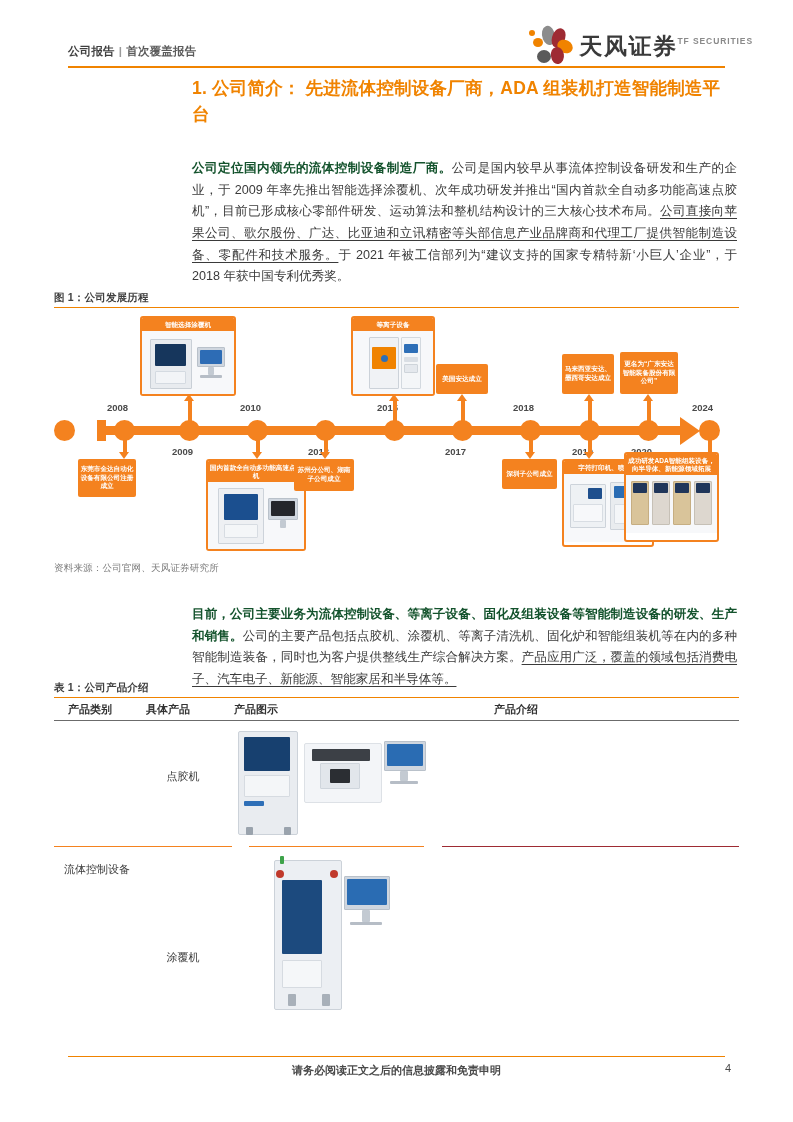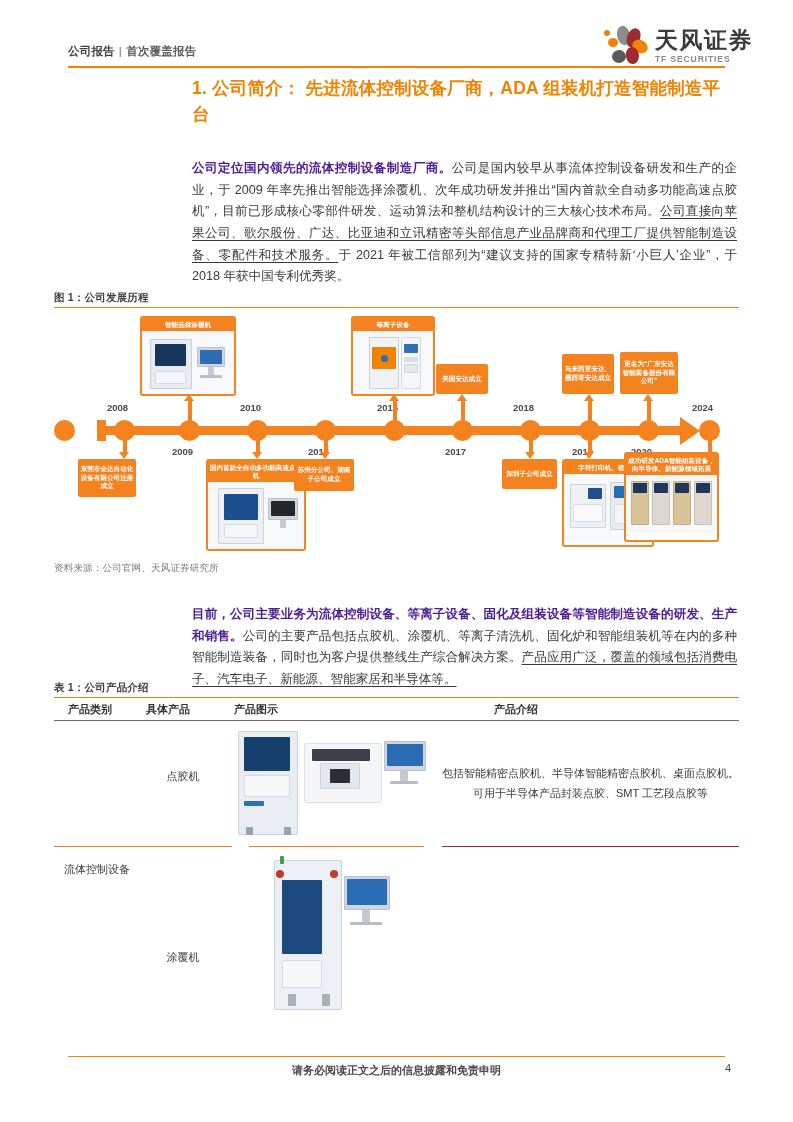--- a/index.html
+++ b/index.html
@@ -35,21 +35,21 @@
   .p3 { width: 16px; height: 13px; background: #f08300; left: 28px; top: 14px;
         border-radius: 50% 50% 50% 50%; transform: rotate(28deg); }
   .p4 { width: 13px; height: 17px; background: #9e2b33; left: 22px; top: 21px;
         border-radius: 50% 50% 55% 45%; transform: rotate(-10deg); }
   .p5 { width: 14px; height: 13px; background: #5a5a5a; left: 8px; top: 24px;
         border-radius: 50%; }
   .p6 { width: 10px; height: 9px;  background: #f08300; left: 4px; top: 12px;
         border-radius: 50%; }
   .p7 { width: 6px;  height: 6px;  background: #f08300; left: 0px; top: 4px;
         border-radius: 50%; }
-  .logo-text { display: flex; flex-direction: column; }
+  .logo-text { display: flex; flex-direction: row; }
   .logo-cn { font-size: 23px; font-weight: bold; color: #3a3a3a; letter-spacing: 1.5px;
              line-height: 1.05; }
   .logo-en { font-size: 8.5px; font-weight: bold; color: #8a8a8a; letter-spacing: 0.9px;
              margin-top: 2px; }
   .hdr-rule {
     position: absolute; left: 68px; top: 66px; width: 657px; height: 1.6px;
     background: #f08300;
   }
 
   
@@ -63,21 +63,21 @@
     font-size: 13.5px; font-weight: bold; color: #f08300;
     line-height: 1.5;
   }
 
   
   .para {
     position: absolute; left: 192px; width: 545px;
     font-size: 12.6px; color: #3a3a3a; line-height: 1.72;
     text-align: justify; text-justify: inter-ideograph;
   }
-  .para b { font-weight: bold; color: #4c1d95; }
+  .para b { font-weight: bold; color: #14532d; }
   .para .u { text-decoration: underline; text-underline-offset: 3px; }
   #para1 { top: 158px; }
   #para2 { top: 604px; }
 
   
   .cap {
     position: absolute; left: 54px; font-size: 10.5px; font-weight: bold;
     color: #3f3f3f; letter-spacing: 0.2px; text-align: center;
   }
   .cap-rule { position: absolute; left: 54px; width: 685px; height: 1.4px; background: #f08300; }
@@ -382,21 +382,20 @@
         <div class="mach" style="left:58px; top:100px; width:7px; height:8px; background:#9aa3ad"></div>
         <div class="mach" style="left:78px; top:16px; width:78px; height:60px; background:#f3f5f8; border:1px solid #dde1e6; border-radius:2px"></div>
         <div class="mach" style="left:86px; top:22px; width:58px; height:12px; background:#3c4046; border-radius:1px"></div>
         <div class="mach" style="left:94px; top:36px; width:40px; height:26px; background:#e2e6eb; border:1px solid #cfd5dc"></div>
         <div class="mach" style="left:104px; top:42px; width:20px; height:14px; background:#2b2e33"></div>
         <div class="monitor" style="left:158px; top:14px; width:42px; height:30px; border:1px solid #b9c1ca"></div>
         <div class="scr" style="left:161px; top:17px; width:36px; height:22px; background:#2a6cb3"></div>
         <div class="mach" style="left:174px; top:44px; width:8px; height:10px; background:#c3cad2"></div>
         <div class="mach" style="left:164px; top:54px; width:28px; height:3px; background:#b6bdc6"></div>
       </div>
-      <div class="cell-desc" style="top:42px">包括智能精密点胶机、半导体智能精密点胶机、桌面点胶机。可用于半导体产品封装点胶、SMT 工艺段点胶等</div>
     </div>
 
     <div class="rowsep">
       <span class="s1"></span>
         <span class="s2"></span>
         <span class="s3"></span>
     </div>
 
     <div class="trow" style="height:180px">
       <div class="cell-cat" style="top:16px">流体控制设备</div>

